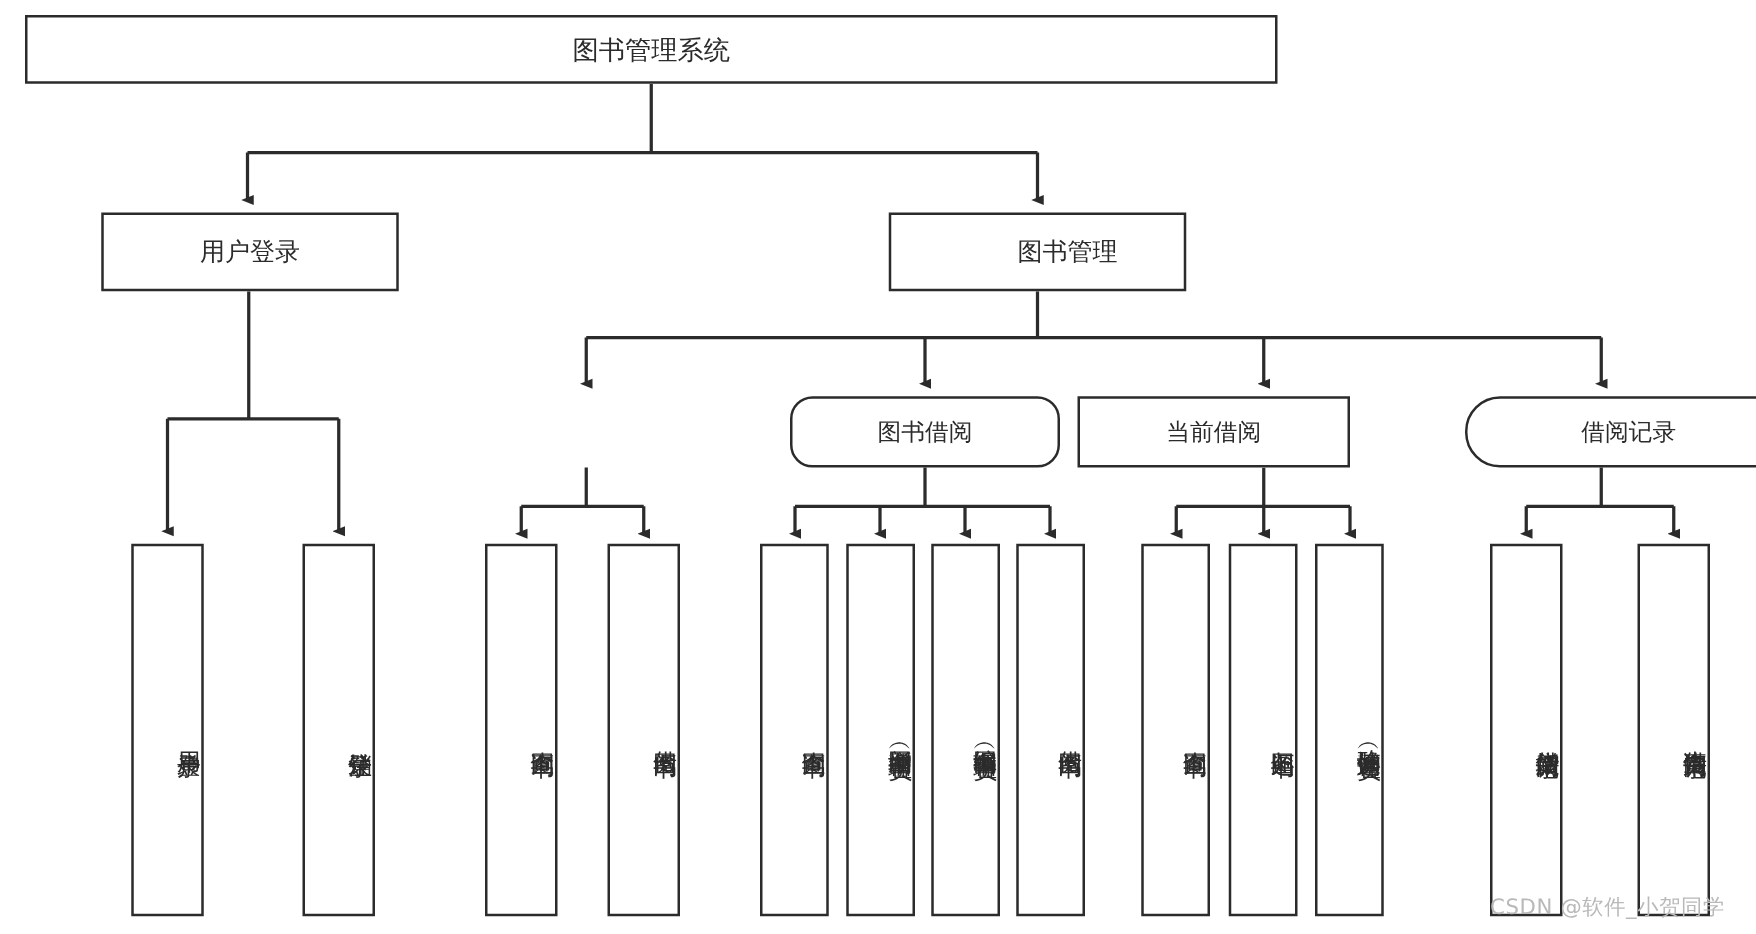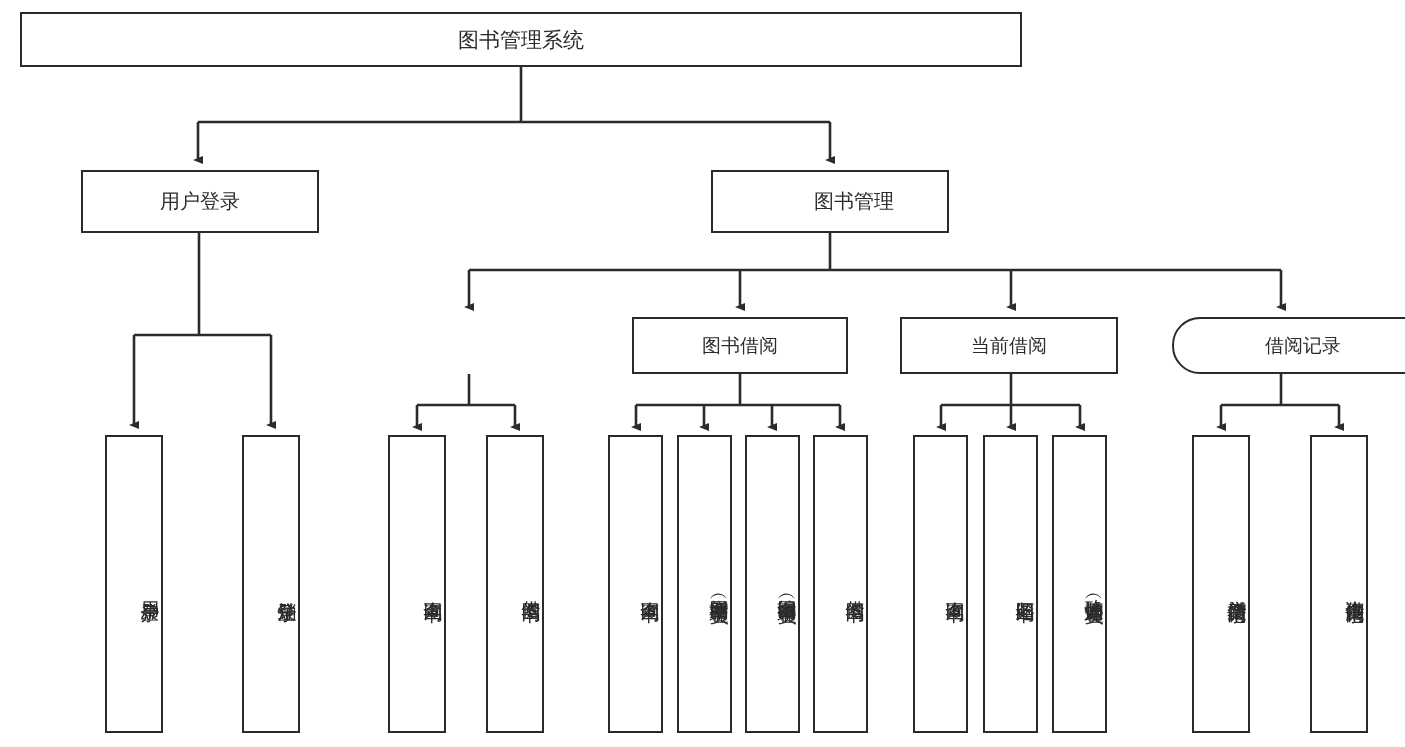--- a/index.html
+++ b/index.html
@@ -128,24 +128,24 @@
     <span class="label">图书管理系统</span>
   </div>
 
   <div class="node lvl1" style="left: 81px; top: 170px; width: 238px; height: 63px;">
     <span class="label">用户登录</span>
   </div>
   <div class="node lvl1" style="left: 711px; top: 170px; width: 238px; height: 63px; padding-left: 48px;">
     <span class="label">图书管理</span>
   </div>
 
-  <div class="node lvl2" style="left: 632px; top: 317px; width: 216px; height: 57px;">
+  <div class="node lvl2" style="left: 632px; top: 317px; width: 216px; height: 57px; border-radius: 18px;">
     <span class="label">图书借阅</span>
   </div>
-  <div class="node lvl2" style="left: 900px; top: 317px; width: 218px; height: 57px;">
+  <div class="node lvl2" style="left: 862px; top: 317px; width: 218px; height: 57px;">
     <span class="label">当前借阅</span>
   </div>
   <div class="node lvl2" style="left: 1172px; top: 317px; width: 262px; height: 57px; border-radius: 28px;">
     <span class="label">借阅记录</span>
   </div>
 
   <div class="node leaf" style="left: 105px; top: 435px; width: 58px; height: 298px;">
     <span class="label">用户登录</span>
   </div>
   <div class="node leaf" style="left: 242px; top: 435px; width: 58px; height: 298px;">
@@ -178,14 +178,15 @@
   <div class="node leaf" style="left: 1052px; top: 435px; width: 55px; height: 298px;">
     <span class="label">确认归还（管理员）</span>
   </div>
   <div class="node leaf" style="left: 1192px; top: 435px; width: 58px; height: 298px;">
     <span class="label">新增借阅记录</span>
   </div>
   <div class="node leaf" style="left: 1310px; top: 435px; width: 58px; height: 298px;">
     <span class="label">查询借阅记录</span>
   </div>
 
+  <div class="watermark" style="left: 1192px; top: 714px;">CSDN @软件_小贺同学</div>
 
 </div>
 
 </body></html>

